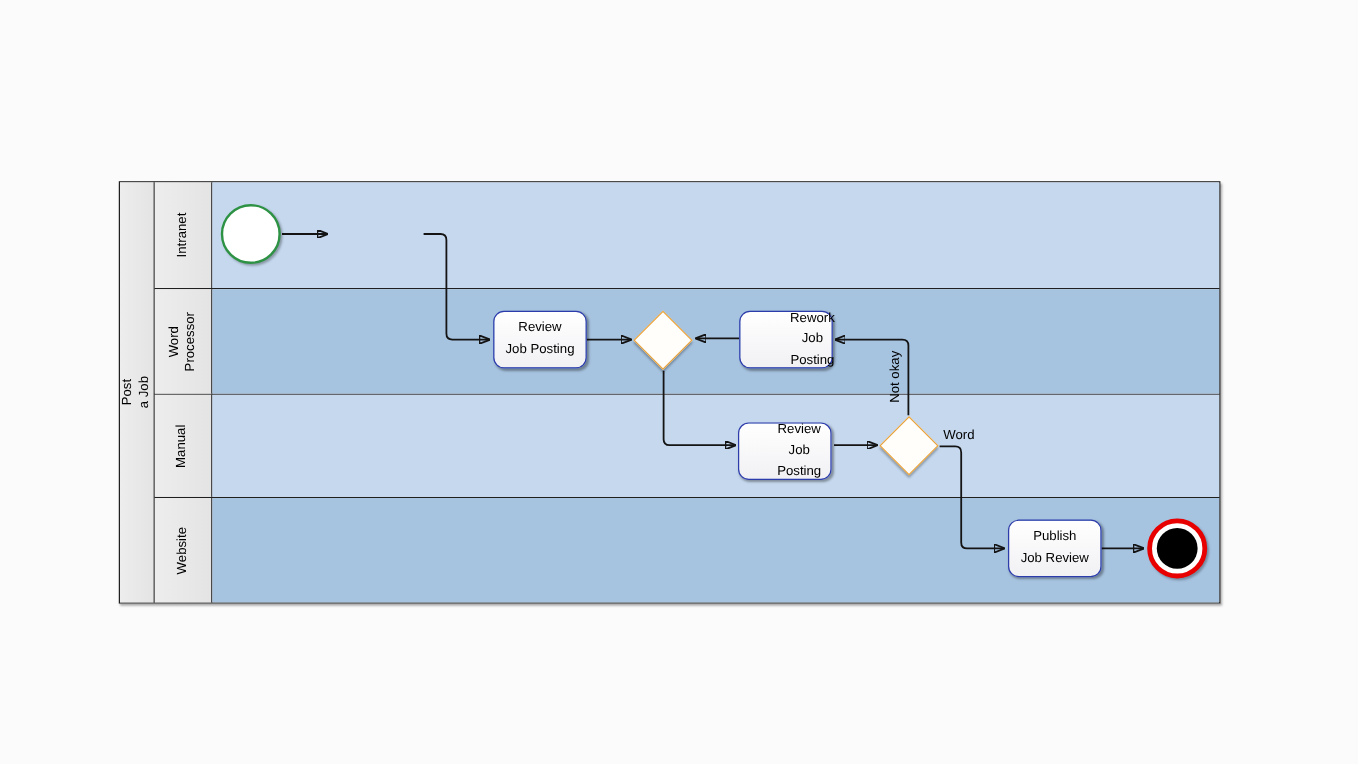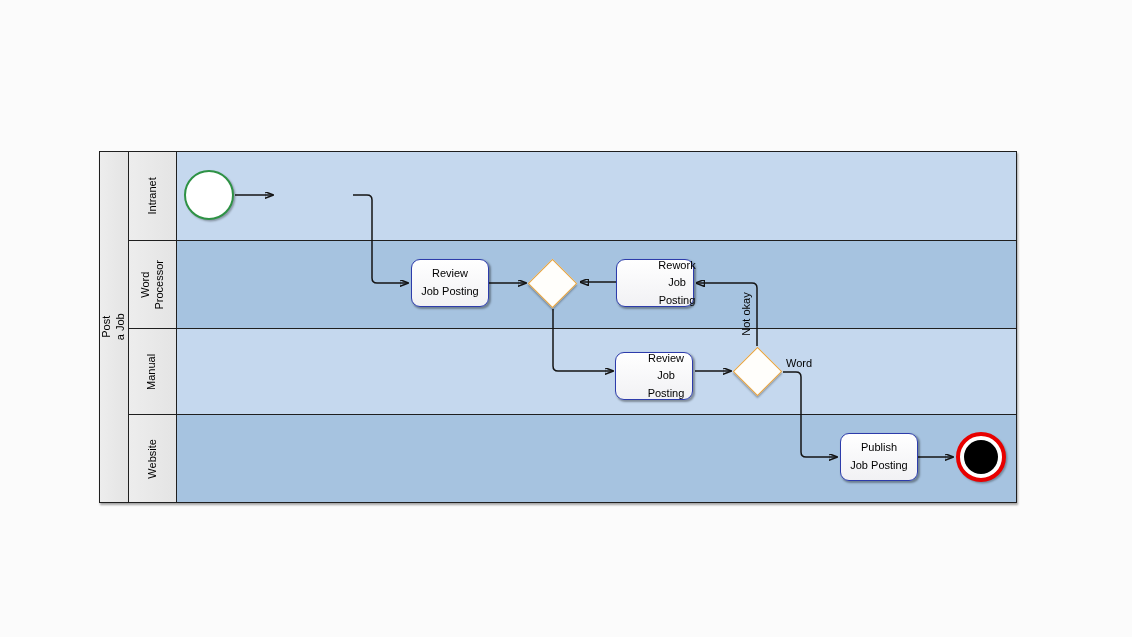--- a/index.html
+++ b/index.html
@@ -166,21 +166,21 @@
 
   <div class="task" style="left:615px;top:352px;padding-left:24px;">
     <span>Review
 Job Posting</span>
   </div>
 
   <div class="gateway" style="left:740px;top:354px;"></div>
 
   <div class="task" style="left:840px;top:433px;">
     <span>Publish
-Job Posting</span>
+Job Review</span>
   </div>
 
   <div class="event-end">
     <div class="core"></div>
   </div>
 
   <div class="edge-label vert">Not okay</div>
   <div class="edge-label okay">Word</div>
 
 </div>

